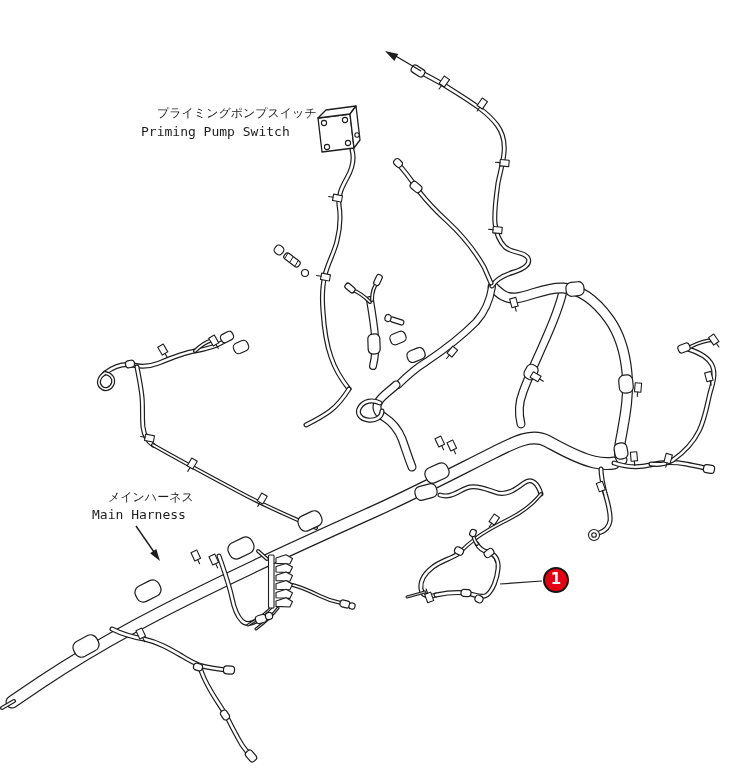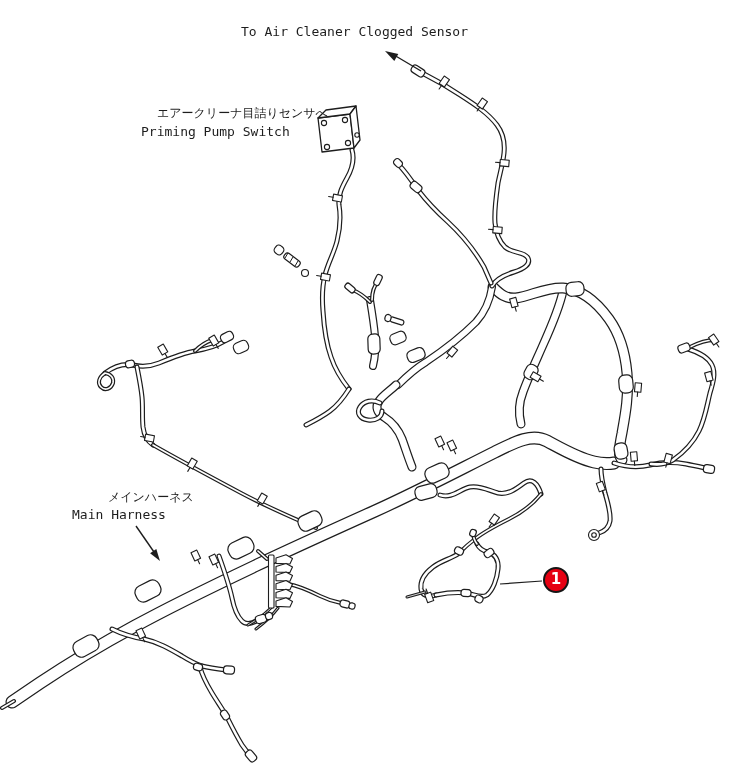--- a/index.html
+++ b/index.html
@@ -282,24 +282,23 @@
       <path d="M421,71 L394,55" stroke="#1d1d1d" stroke-width="1.4" fill="none"></path>
       <path d="M385,51 L394.3,60.9 L398.3,53.9 Z" fill="#1d1d1d"></path>
     </g>
     <g>
       <path d="M136,526 L154,552" stroke="#1d1d1d" stroke-width="1.4" fill="none"></path>
       <path d="M160,561 L150.1,553.3 L156.3,548.9 Z" fill="#1d1d1d"></path>
     </g>
     <path d="M500,584 L542,581" stroke="#1d1d1d" stroke-width="1.2" fill="none"></path>
   </svg>
 
-  <div class="lbl en ctr" style="left:212px;top:25px;width:285px">To Air Cleaner Clogged Sensor</div>
-
-  <div class="lbl jp" style="left:157px;top:107px">エアークリーナ目詰りセンサへ</div>
+
+  <div class="lbl jp" style="left:157px;top:107px">プライミングポンプスイッチ</div>
   <div class="lbl en" style="left:141px;top:125px">Priming Pump Switch</div>
 
   <div class="lbl jp" style="left:108px;top:491px">メインハーネス</div>
-  <div class="lbl en" style="left:72px;top:508px">Main Harness</div>
+  <div class="lbl en" style="left:92px;top:508px">Main Harness</div>
 
   <div id="badge">
     <span>1</span>
   </div>
 </div>
 
 </body></html>

